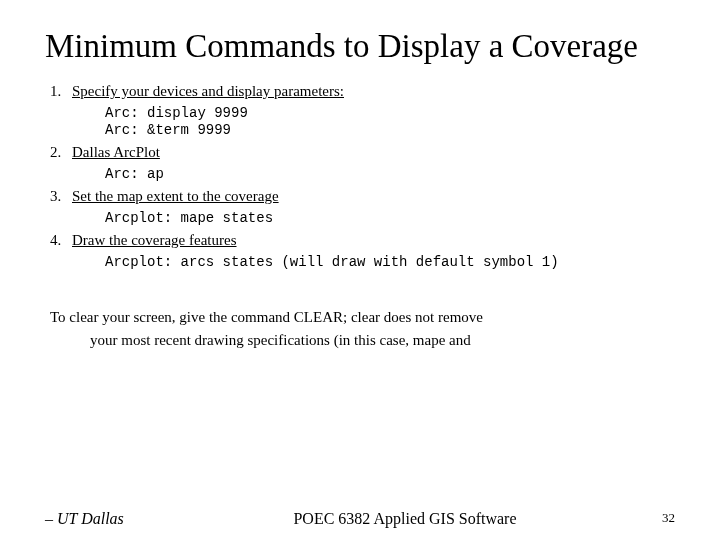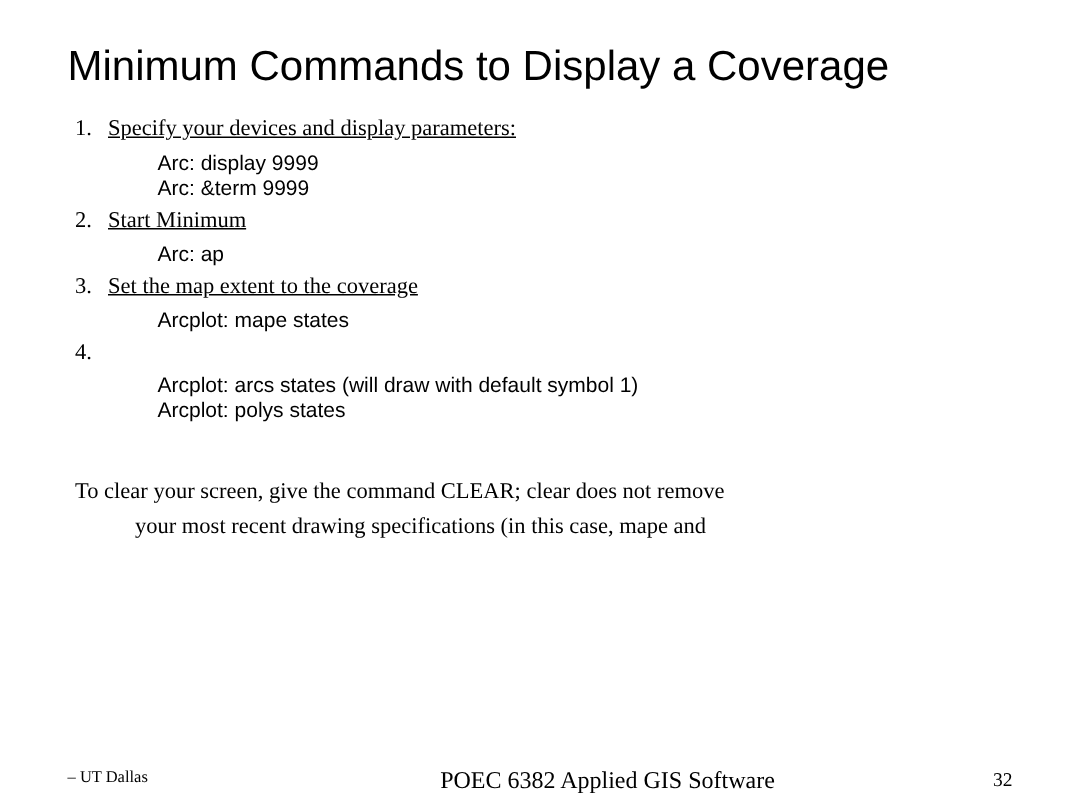--- a/index.html
+++ b/index.html
@@ -20,24 +20,24 @@
     }
 
     .slide-container {
       width: 720px;
       height: 540px;
       padding: 28px 45px 20px 45px;
       position: relative;
     }
 
     .slide-title {
-      font-size: 28px;
+      font-size: 33px;
       font-weight: normal;
       margin-bottom: 18px;
-      font-family: Liberation Sans, sans-serif;
+      font-family: Liberation Serif, serif;
     }
 
     .content-area {
       padding-left: 5px;
     }
 
     .numbered-item {
       display: flex;
       margin-bottom: 4px;
       align-items: flex-start;
@@ -48,21 +48,21 @@
       font-size: 15px;
     }
 
     .item-text {
       font-size: 15px;
       margin-bottom: 1px;
       text-decoration: underline;
     }
 
     .code-line {
-      font-family: Liberation Sans, sans-serif;
+      font-family: Liberation Mono, monospace;
       font-size: 14px;
       padding-left: 55px;
       margin-bottom: 1px;
     }
 
     .note-section {
       margin-top: 36px;
       padding-left: 0px;
     }
 
@@ -80,21 +80,22 @@
       bottom: 12px;
       left: 0;
       right: 0;
       display: flex;
       justify-content: space-between;
       padding: 0 45px;
       font-size: 12px;
     }
 
     .footer-left {
-      font-size: 11px;
+      font-size: 16px;
+      font-style: italic;
     }
 
     .footer-center {
       font-size: 16px;
       position: absolute;
       left: 50%;
       transform: translateX(-50%);
       margin-left: 45px;
     }
 
@@ -121,39 +122,39 @@
         <span class="item-number">1.</span>
         <span class="item-text">Specify your devices and display parameters:</span>
       </div>
       <div class="code-line">Arc:  display 9999</div>
       <div class="code-line">Arc:  &amp;term  9999</div>
     </div>
 
     <div class="numbered-section">
       <div class="numbered-item">
         <span class="item-number">2.</span>
-        <span class="item-text">Start Minimum</span>
+        <span class="item-text">Dallas ArcPlot</span>
       </div>
       <div class="code-line">Arc:  ap</div>
     </div>
 
     <div class="numbered-section">
       <div class="numbered-item">
         <span class="item-number">3.</span>
         <span class="item-text">Set the map extent to the coverage</span>
       </div>
       <div class="code-line">Arcplot:  mape states</div>
     </div>
 
     <div class="numbered-section">
       <div class="numbered-item">
         <span class="item-number">4.</span>
+        <span class="item-text">Draw the coverage features</span>
       </div>
       <div class="code-line">Arcplot:  arcs states   (will draw with default symbol 1)</div>
-      <div class="code-line">Arcplot:  polys states</div>
     </div>
 
     <div class="note-section">
       <div class="note-text">To clear your screen, give the command CLEAR; clear does not remove</div>
       <div class="note-text note-indent">your most recent drawing specifications (in this case, mape and</div>
     </div>
 
   </div>
 
   <div class="footer">

